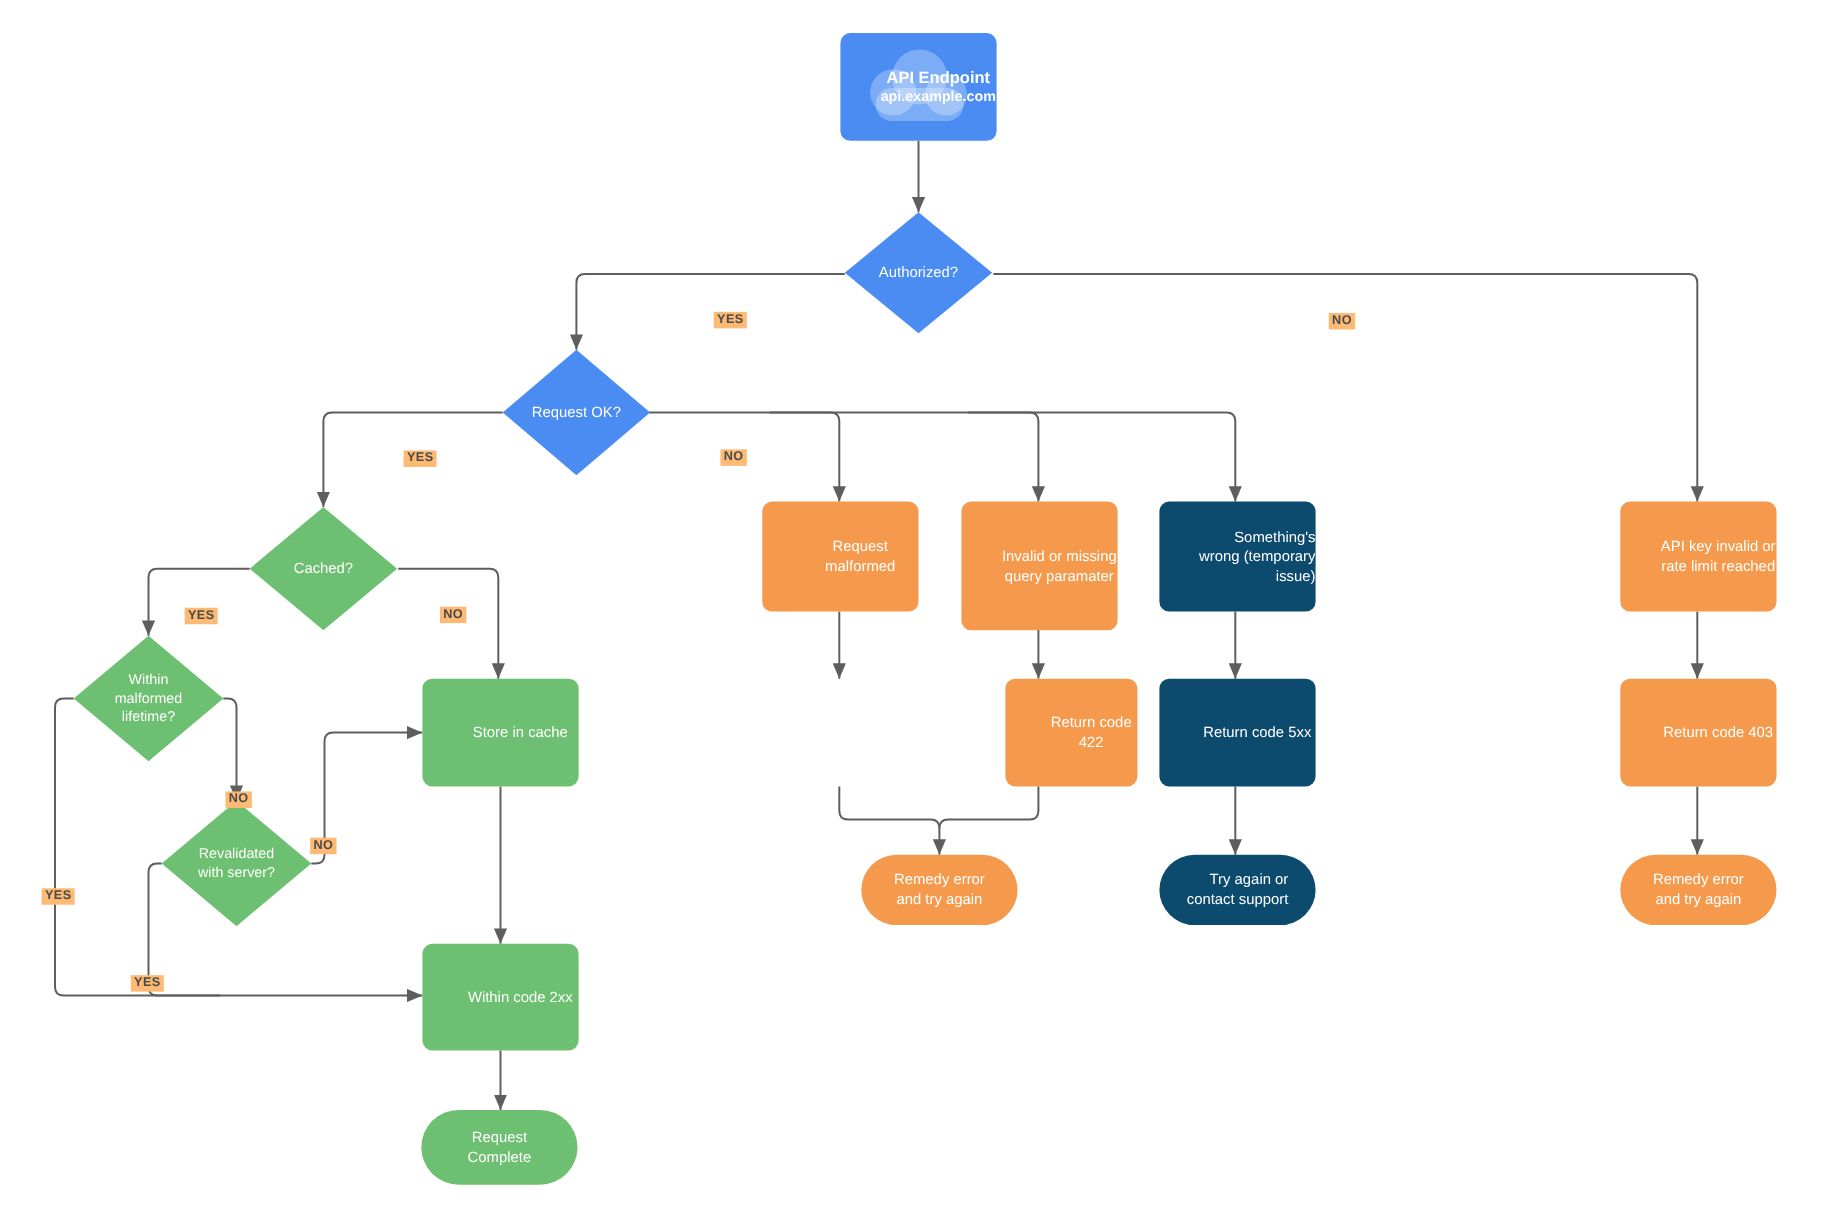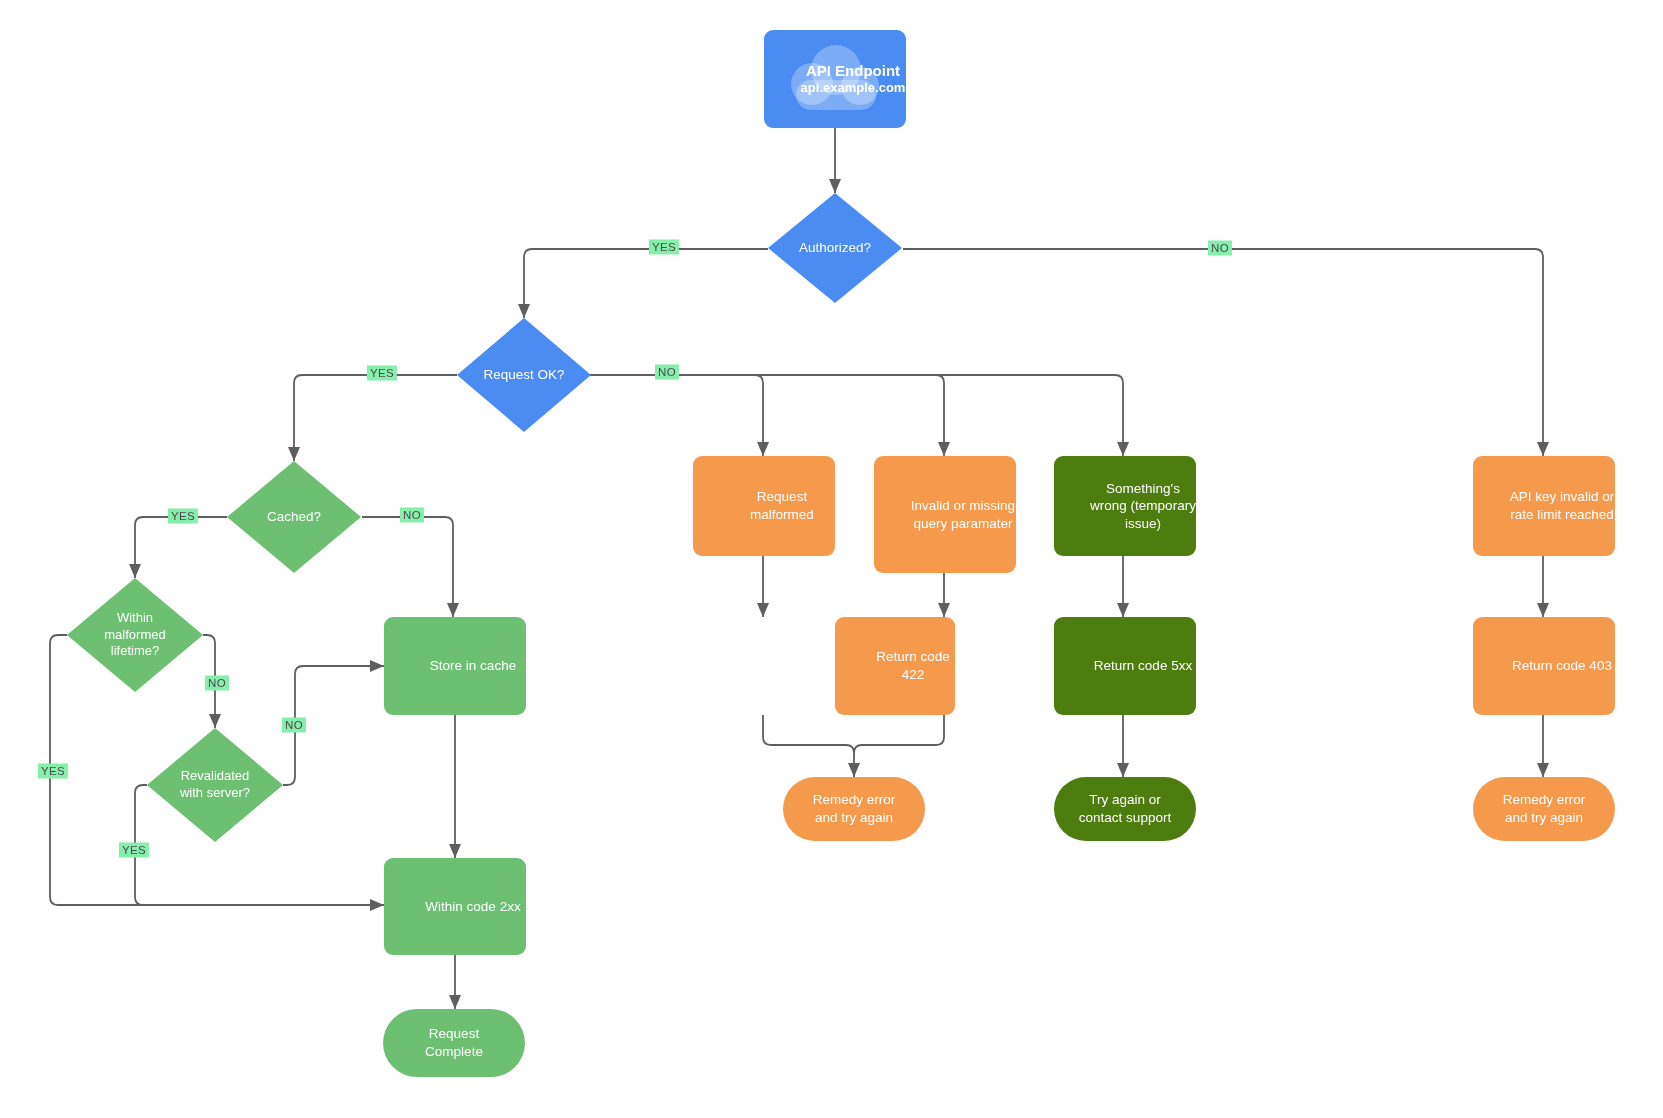--- a/index.html
+++ b/index.html
@@ -12,25 +12,25 @@
     position:absolute;display:flex;align-items:center;justify-content:center;
     text-align:center;color:#ffffff;font-size:13.5px;line-height:1.3;
     white-space:pre-line;box-sizing:border-box;
   }
   .rect{border-radius:9px;padding-left:36px;}
   .stadium{border-radius:34px;}
   .diamond{clip-path:polygon(50% 0,100% 50%,50% 100%,0 50%);}
   .blue{background:#4a8cf2;}
   .green{background:#6dc071;}
   .orange{background:#f59a4d;}
-  .pink{background:#4d7c0f;}
+  .pink{background:#0c4a6e;text-align:right;}
   .edge-label{
     position:absolute;transform:translate(-50%,-50%);
-    background:#86efac;color:#4a4a4a;font-size:11.5px;font-weight:normal;
-    letter-spacing:.4px;padding:0 3px;line-height:15px;
+    background:#fdba74;color:#4a4a4a;font-size:11.5px;font-weight:bold;
+    letter-spacing:.4px;padding:0 3px;line-height:15px;margin-top:44px;
   }
   #api-endpoint{flex-direction:column;z-index:2;}
   #api-endpoint .cloud{position:absolute;left:14px;top:12px;width:114px;height:76px;}
   #api-endpoint .t1{position:relative;font-weight:bold;font-size:15px;}
   #api-endpoint .t2{position:relative;font-weight:bold;font-size:13px;}
 </style>
 </head>
 <body>
 
 <div id="canvas">
@@ -105,21 +105,21 @@
 malformed</div>
 
   <div class="node rect orange" style="left:874px;top:456px;width:142px;height:117px">Invalid or missing
 query paramater</div>
 
   <div class="node rect pink" style="left:1054px;top:456px;width:142px;height:100px">Something's
 wrong (temporary
 issue)</div>
 
 
-  <div class="node rect orange" style="left:835px;top:617px;width:120px;height:98px">Return code 422</div>
+  <div class="node rect orange" style="left:914px;top:617px;width:120px;height:98px">Return code 422</div>
 
   <div class="node rect pink" style="left:1054px;top:617px;width:142px;height:98px">Return code 5xx</div>
 
   <div class="node stadium orange" style="left:783px;top:777px;width:142px;height:64px">Remedy error
 and try again</div>
 
   <div class="node stadium pink" style="left:1054px;top:777px;width:142px;height:64px">Try again or
 contact support</div>
 
   <div class="node rect orange" style="left:1473px;top:456px;width:142px;height:100px">API key invalid or

